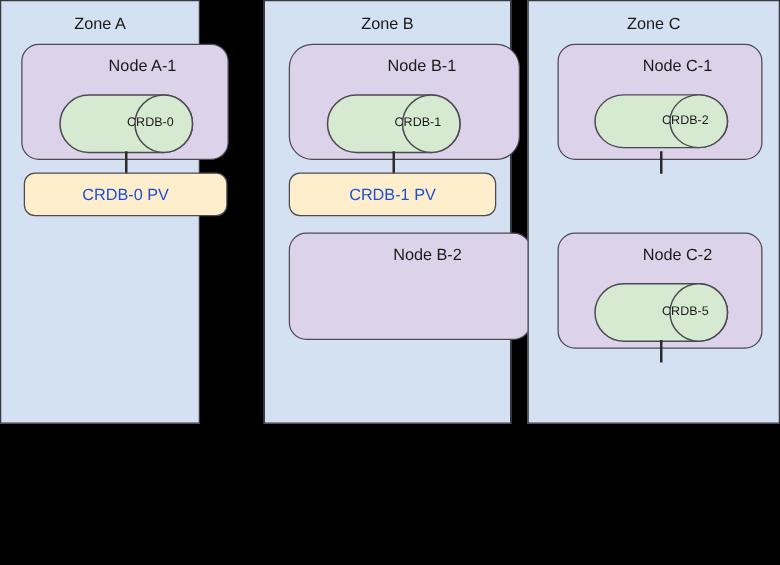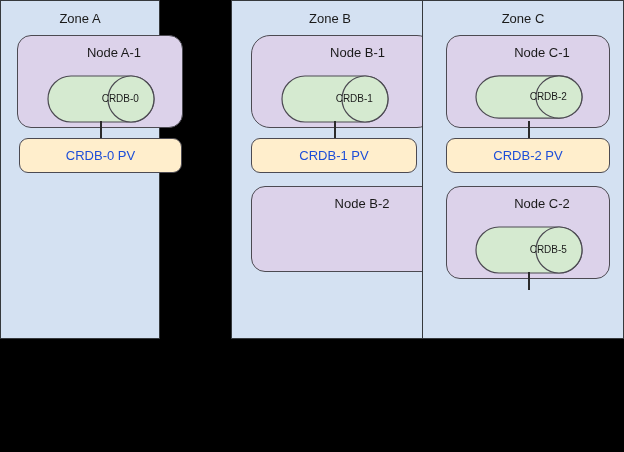--- a/index.html
+++ b/index.html
@@ -134,21 +134,21 @@
       </div>
     </div>
 
     <div class="connector" style="left:99px; top:120px; height:18px;"></div>
 
     <div class="pv" style="left:18px; top:137px; width:163px; height:35px;">
       <span class="pv-label">CRDB-0 PV</span>
     </div>
   </div>
 
-  <div class="zone" style="left:211px; top:0px; width:198px; height:339px;margin-left:20px;">
+  <div class="zone" style="left:211px; top:0px; width:198px; height:339px;">
     <div class="zone-title">Zone B</div>
 
     <div class="node" style="left:19px; top:34px; width:185px; height:93px;border-radius:19px;">
       <div class="node-title">Node B-1</div>
 
       <div class="cylinder" style="left:29px; top:39px; width:108px; height:48px;">
         <svg viewBox="0 0 108 48" preserveAspectRatio="none">
           <path d="M 24,1 H 84 A 23,23 0 0 1 84,47 H 24 A 23,23 0 0 1 24,1 Z" fill="#d5ead0" stroke="#4c4a52" stroke-width="1.2"></path>
           <ellipse cx="84" cy="24" rx="23" ry="23" fill="#d5ead0" stroke="#4c4a52" stroke-width="1.2"></ellipse>
         </svg>
@@ -177,23 +177,20 @@
         <svg viewBox="0 0 108 48" preserveAspectRatio="none">
           <path d="M 24,1 H 84 A 23,23 0 0 1 84,47 H 24 A 23,23 0 0 1 24,1 Z" fill="#d5ead0" stroke="#4c4a52" stroke-width="1.2"></path>
           <ellipse cx="84" cy="24" rx="23" ry="23" fill="#d5ead0" stroke="#4c4a52" stroke-width="1.2"></ellipse>
         </svg>
         <div class="cyl-label">CRDB-2</div>
       </div>
     </div>
 
     <div class="connector" style="left:105px; top:120px; height:18px;"></div>
 
-    <div class="pv" style="left:23px; top:137px; width:164px; height:35px;">
-      <span class="pv-label">CRDB-2 PV</span>
-    </div>
 
     <div class="node" style="left:23px; top:185px; width:164px; height:93px;">
       <div class="node-title">Node C-2</div>
 
       <div class="cylinder" style="left:28px; top:39px; width:108px; height:48px;">
         <svg viewBox="0 0 108 48" preserveAspectRatio="none">
           <path d="M 24,1 H 84 A 23,23 0 0 1 84,47 H 24 A 23,23 0 0 1 24,1 Z" fill="#d5ead0" stroke="#4c4a52" stroke-width="1.2"></path>
           <ellipse cx="84" cy="24" rx="23" ry="23" fill="#d5ead0" stroke="#4c4a52" stroke-width="1.2"></ellipse>
         </svg>
         <div class="cyl-label">CRDB-5</div>

